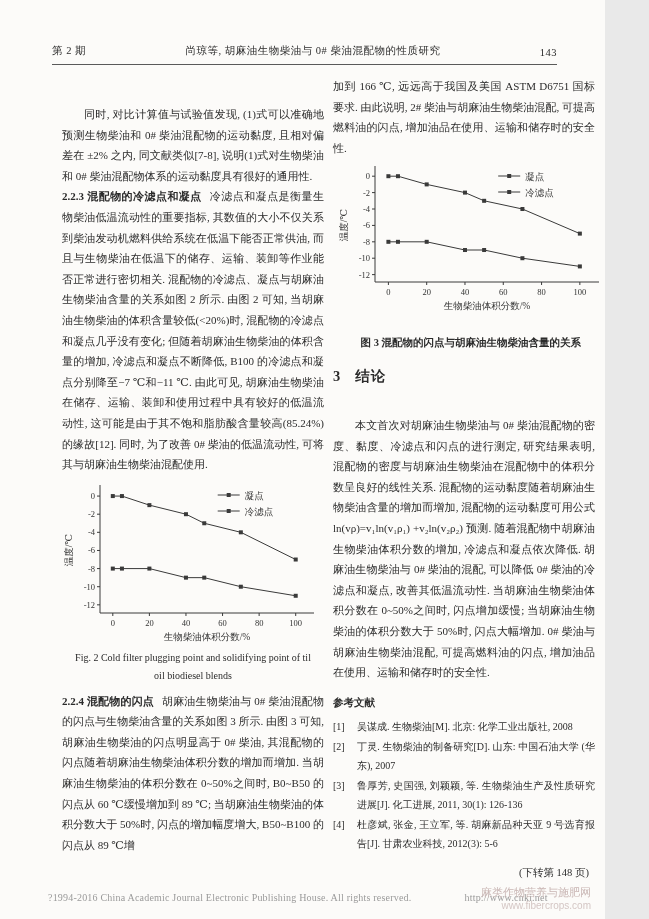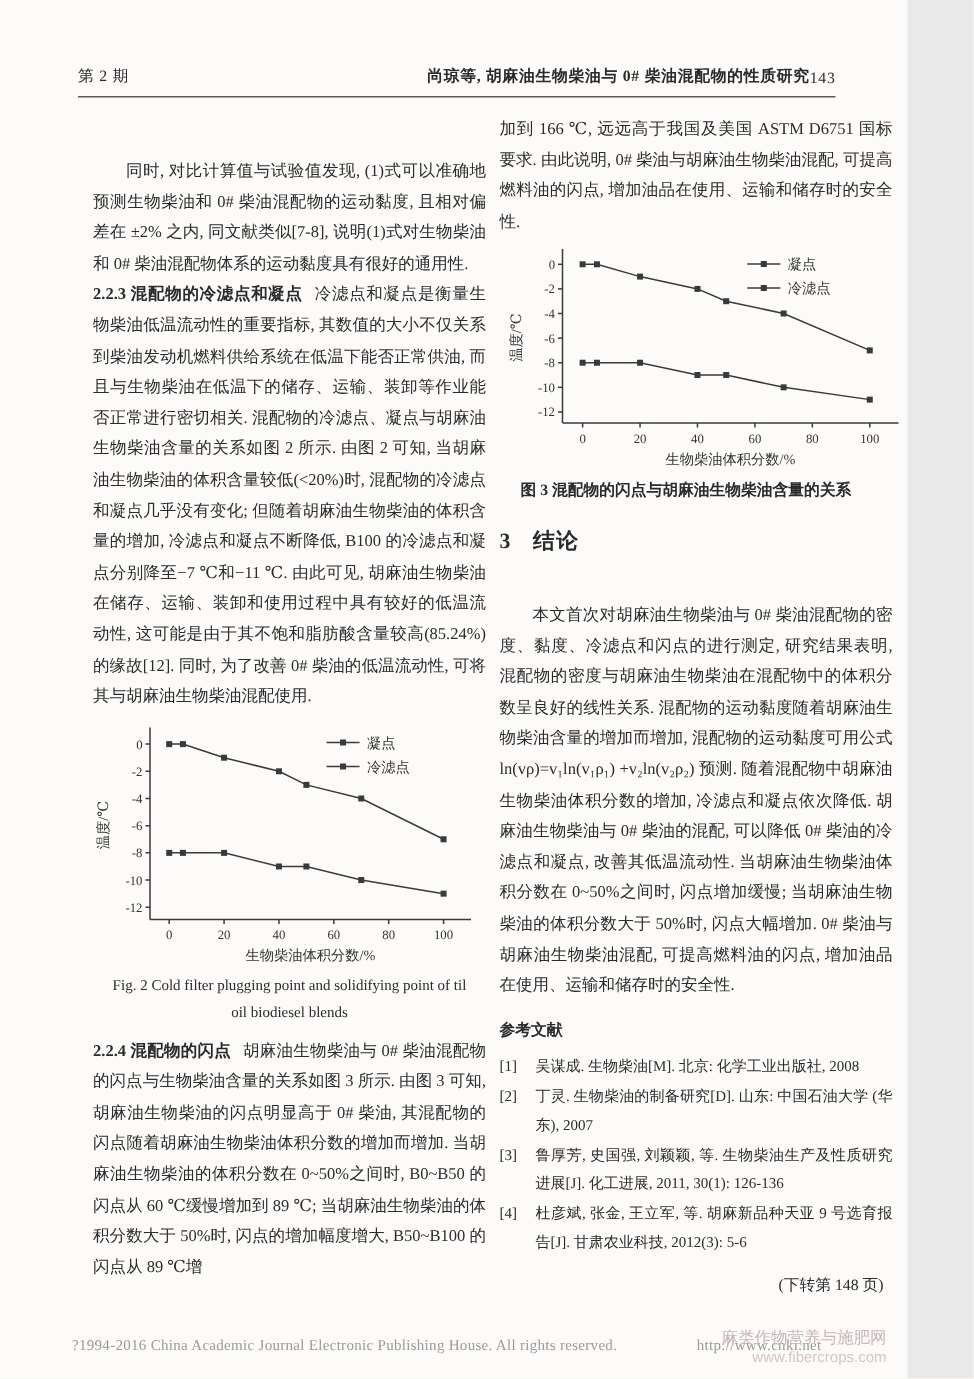--- a/index.html
+++ b/index.html
@@ -12,37 +12,37 @@
     position:relative;width:605px;height:919px;overflow:hidden;
     background:#fcfbf9;color:#2b2b2b;
   }
   
   .header{
     position:absolute;left:52px;right:48px;top:34px;height:24px;
     display:flex;justify-content:space-between;align-items:flex-end;
     font-size:10.5px;letter-spacing:.5px;
     border-bottom:1.2px solid #5a5a5a;padding-bottom:6px;
   }
-  .header .mid{flex:1;text-align:right;font-weight:bold;}
+  .header .mid{flex:1;text-align:center;}
   
   .col{position:absolute;top:76px;width:262px;font-size:11px;line-height:20.6px;text-align:justify;}
   .col-left{left:62px;}
   .col-right{left:333px;}
   p{margin:0;}
   .indent{text-indent:2em;margin-top:28px;}
   .sec-head{font-weight:bold;margin-right:8px;}
   
   .chart{position:relative;background:transparent;}
   .chart-fig2{width:262px;height:168px;margin:4px 0 2px 0;}
   .chart-fig3{width:272px;height:156px;margin:2px 0 2px 4px;}
   svg text{font-family:"Liberation Serif","DejaVu Serif",serif;fill:#333;}
   svg .tick{font-size:8.5px;}
   svg .leg{font-size:9.5px;}
   svg .axlabel{font-size:9.5px;}
-  .cap-zh{font-weight:bold;font-size:10.5px;text-align:left;line-height:19px;margin:2px 14px 2px 14px;text-indent:0;}
+  .cap-zh{font-weight:bold;font-size:10.5px;text-align:right;line-height:19px;margin:17px 14px 2px 14px;text-indent:0;}
   .cap-en{font-size:10px;text-align:center;line-height:18px;margin:1px 10px 6px 10px;text-indent:0;font-family:"Liberation Serif",serif;}
   
   .concl-head{font-size:14.5px;font-weight:bold;letter-spacing:1px;margin:14px 0 12px 0;text-indent:0;}
   .concl-head .sp{display:inline-block;width:14px;}
   
   .refs-head{font-weight:bold;font-size:10.5px;margin:10px 0 4px 0;text-indent:0;}
   .ref-row{display:flex;font-size:10px;line-height:19.5px;text-align:justify;}
   .ref-num{flex:0 0 24px;}
   .ref-text{flex:1;}
   .continued{font-size:10.5px;text-align:right;margin-top:9px;padding-right:6px;text-indent:0;}
@@ -128,21 +128,21 @@
           <text x="182.7" y="35.5" class="leg">冷滤点</text>
           <text x="145" y="161" text-anchor="middle" class="axlabel">生物柴油体积分数/%</text>
           <text transform="translate(10,71) rotate(-90)" text-anchor="middle" class="axlabel">温度/℃</text>
         </svg></div>
     <p class="cap-en">Fig. 2  Cold filter plugging point and solidifying point of til oil biodiesel blends</p>
 
     <p><b class="sec-head">2.2.4 混配物的闪点</b><span>胡麻油生物柴油与 0# 柴油混配物的闪点与生物柴油含量的关系如图 3 所示. 由图 3 可知, 胡麻油生物柴油的闪点明显高于 0# 柴油, 其混配物的闪点随着胡麻油生物柴油体积分数的增加而增加. 当胡麻油生物柴油的体积分数在 0~50%之间时, B0~B50 的闪点从 60 ℃缓慢增加到 89 ℃; 当胡麻油生物柴油的体积分数大于 50%时, 闪点的增加幅度增大, B50~B100 的闪点从 89 ℃增</span></p>
   </div>
 
   <div class="col col-right">
-    <p>加到 166 ℃, 远远高于我国及美国 ASTM D6751 国标要求. 由此说明, 0# 柴油与胡麻油生物柴油混配, 可提高燃料油的闪点, 增加油品在使用、运输和储存时的安全性.</p>
+    <p>加到 166 ℃, 远远高于我国及美国 ASTM D6751 国标要求. 由此说明, 2# 柴油与胡麻油生物柴油混配, 可提高燃料油的闪点, 增加油品在使用、运输和储存时的安全性.</p>
 
     <div class="chart chart-fig3"><svg width="272" height="156">
           <line x1="38" y1="6" x2="38" y2="122" stroke="#3a3a3a" stroke-width="1"></line>
           <line x1="38" y1="122" x2="262" y2="122" stroke="#3a3a3a" stroke-width="1"></line>
           <line x1="35" y1="16.201438848920862" x2="38" y2="16.201438848920862" stroke="#3a3a3a"></line>
           <text x="33" y="19.201438848920862" text-anchor="end" class="tick">0</text>
           <line x1="35" y1="32.60431654676259" x2="38" y2="32.60431654676259" stroke="#3a3a3a"></line>
           <text x="33" y="35.60431654676259" text-anchor="end" class="tick">-2</text>
           <line x1="35" y1="49.007194244604314" x2="38" y2="49.007194244604314" stroke="#3a3a3a"></line>
           <text x="33" y="52.007194244604314" text-anchor="end" class="tick">-4</text>

